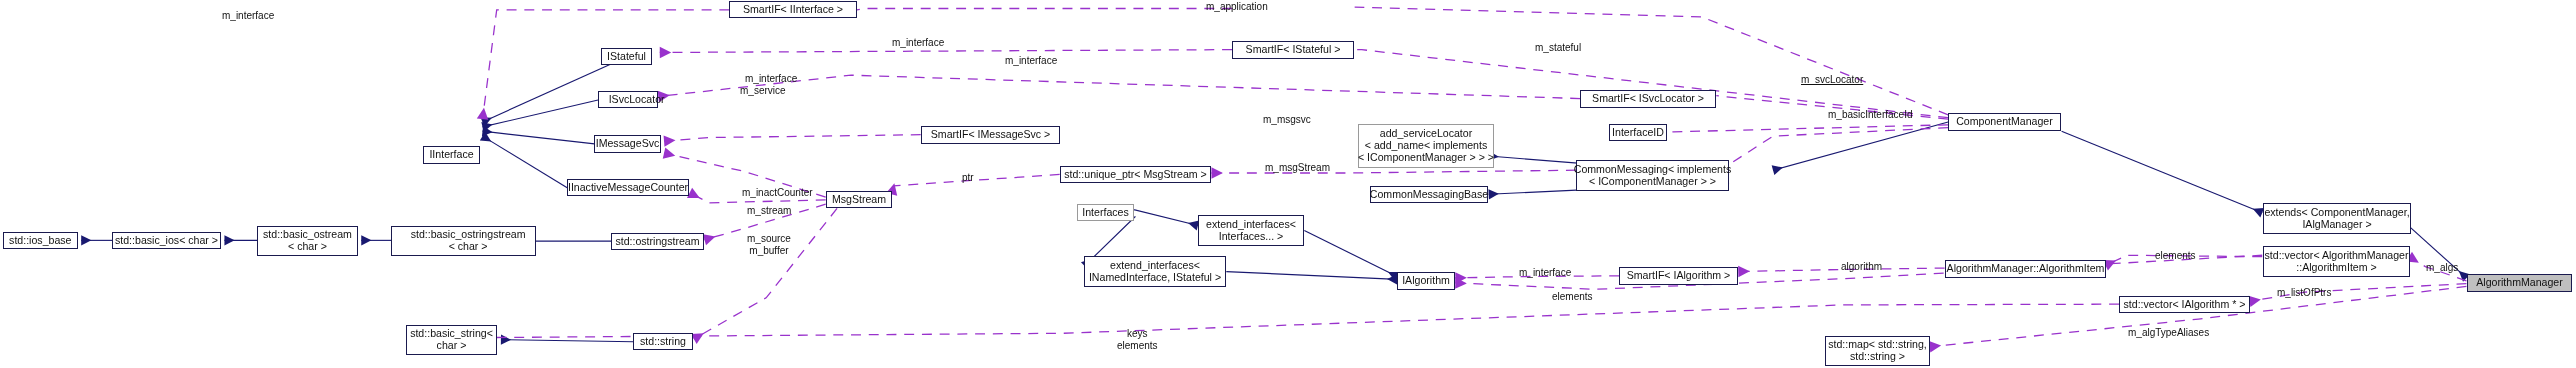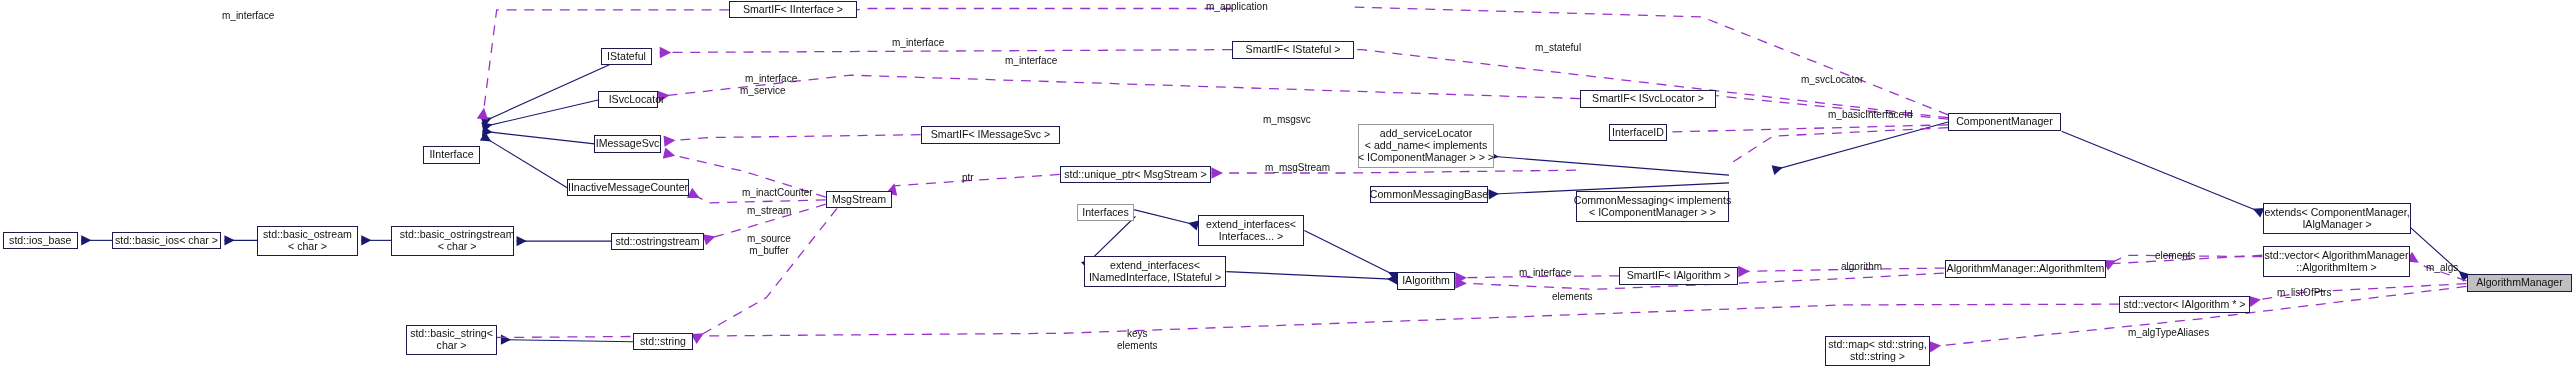--- a/index.html
+++ b/index.html
@@ -128,60 +128,60 @@
       <div class="node" style="left: 598px; top: 91px; width: 60px; height: 17px; padding-left: 20px;">ISvcLocator</div>
       <div class="node" style="left: 594px; top: 135px; width: 67px; height: 17.7px;">IMessageSvc</div>
       <div class="node" style="left: 567px; top: 179px; width: 122px; height: 17px;">IInactiveMessageCounter</div>
       <div class="node" style="left: 1232px; top: 41px; width: 122px; height: 17.7px;">SmartIF&lt; IStateful &gt;</div>
       <div class="node" style="left: 1580px; top: 90px; width: 136px; height: 17.7px;">SmartIF&lt; ISvcLocator &gt;</div>
       <div class="node" style="left: 921px; top: 126px; width: 139px; height: 17.7px;">SmartIF&lt; IMessageSvc &gt;</div>
       <div class="node grey-border" style="left: 1358px; top: 124px; width: 136px; height: 44px;">add_serviceLocator
 &lt; add_name&lt; implements
 &lt; IComponentManager &gt; &gt; &gt;</div>
       <div class="node" style="left: 1609px; top: 124px; width: 58px; height: 17px;">InterfaceID</div>
-      <div class="node" style="left: 1576px; top: 160px; width: 153px; height: 31px; margin-top: 31px;">CommonMessaging&lt; implements
+      <div class="node" style="left: 1576px; top: 160px; width: 153px; height: 31px;">CommonMessaging&lt; implements
 &lt; IComponentManager &gt; &gt;</div>
       <div class="node" style="left: 1370px; top: 186px; width: 118px; height: 17px;">CommonMessagingBase</div>
       <div class="node" style="left: 1948px; top: 113px; width: 113px; height: 17.7px;">ComponentManager</div>
       <div class="node" style="left: 826px; top: 191px; width: 66px; height: 17px;">MsgStream</div>
       <div class="node" style="left: 1060px; top: 166px; width: 151px; height: 17px;">std::unique_ptr&lt; MsgStream &gt;</div>
       <div class="node grey-border" style="left: 1077px; top: 204px; width: 57px; height: 17px;">Interfaces</div>
       <div class="node" style="left: 1198px; top: 215px; width: 106px; height: 31px;">extend_interfaces&lt;
 Interfaces... &gt;</div>
       <div class="node" style="left: 1084px; top: 256px; width: 142px; height: 31px;">extend_interfaces&lt;
 INamedInterface, IStateful &gt;</div>
       <div class="node" style="left: 1397px; top: 272px; width: 58px; height: 17.7px;">IAlgorithm</div>
       <div class="node" style="left: 1619px; top: 267px; width: 119px; height: 17.7px;">SmartIF&lt; IAlgorithm &gt;</div>
       <div class="node" style="left: 1945px; top: 260px; width: 161px; height: 17.7px;">AlgorithmManager::AlgorithmItem</div>
       <div class="node" style="left: 2.8px; top: 232px; width: 75px; height: 17px;">std::ios_base</div>
       <div class="node" style="left: 112px; top: 232px; width: 109px; height: 17px;">std::basic_ios&lt; char &gt;</div>
       <div class="node" style="left: 257px; top: 226px; width: 101px; height: 30px;">std::basic_ostream
 &lt; char &gt;</div>
-      <div class="node" style="left: 391px; top: 226px; width: 123px; height: 30px; padding-left: 12px;">std::basic_ostringstream
+      <div class="node" style="left: 391px; top: 226px; width: 145px; height: 30px; padding-left: 12px;">std::basic_ostringstream
 &lt; char &gt;</div>
       <div class="node" style="left: 611px; top: 233px; width: 93px; height: 17px;">std::ostringstream</div>
       <div class="node" style="left: 406px; top: 325px; width: 91px; height: 30px;">std::basic_string&lt;
 char &gt;</div>
       <div class="node" style="left: 633px; top: 333px; width: 60px; height: 17px;">std::string</div>
       <div class="node" style="left: 1825px; top: 336px; width: 105px; height: 30px;">std::map&lt; std::string,
 std::string &gt;</div>
       <div class="node" style="left: 2263px; top: 203px; width: 148px; height: 31px;">extends&lt; ComponentManager,
 IAlgManager &gt;</div>
       <div class="node" style="left: 2263px; top: 246px; width: 147px; height: 31px;">std::vector&lt; AlgorithmManager
 ::AlgorithmItem &gt;</div>
       <div class="node" style="left: 2119px; top: 296px; width: 131px; height: 17px;">std::vector&lt; IAlgorithm * &gt;</div>
       <div class="node highlight" style="left: 2467px; top: 274px; width: 105px; height: 17.7px;">AlgorithmManager</div>
     </div>
   <div id="label-layer">
       <div class="edge-label" style="left: 222px; top: 10px;">m_interface</div>
       <div class="edge-label" style="left: 1206px; top: 1.4px;">m_application</div>
       <div class="edge-label" style="left: 892px; top: 37px;">m_interface</div>
       <div class="edge-label" style="left: 1525px; top: 42px; margin-left: 10px;">m_stateful</div>
       <div class="edge-label" style="left: 1005px; top: 55px;">m_interface</div>
-      <div class="edge-label" style="left: 1801px; top: 74px;">m_svcLocator</div>
+      <div class="edge-label" style="left: 1801px; top: 74px; text-decoration: underline;">m_svcLocator</div>
       <div class="edge-label" style="left: 745px; top: 73px;">m_interface</div>
       <div class="edge-label" style="left: 1828px; top: 109px;">m_basicInterfaceId</div>
       <div class="edge-label" style="left: 740px; top: 85px;">m_service</div>
       <div class="edge-label" style="left: 1263px; top: 92px; margin-top: 22px;">m_msgsvc</div>
       <div class="edge-label" style="left: 742px; top: 187px;">m_inactCounter</div>
       <div class="edge-label" style="left: 962px; top: 172px;">ptr</div>
       <div class="edge-label" style="left: 1265px; top: 162px;">m_msgStream</div>
       <div class="edge-label" style="left: 747px; top: 205px;">m_stream</div>
       <div class="edge-label" style="left: 747px; top: 233px;">m_source
 m_buffer</div>

